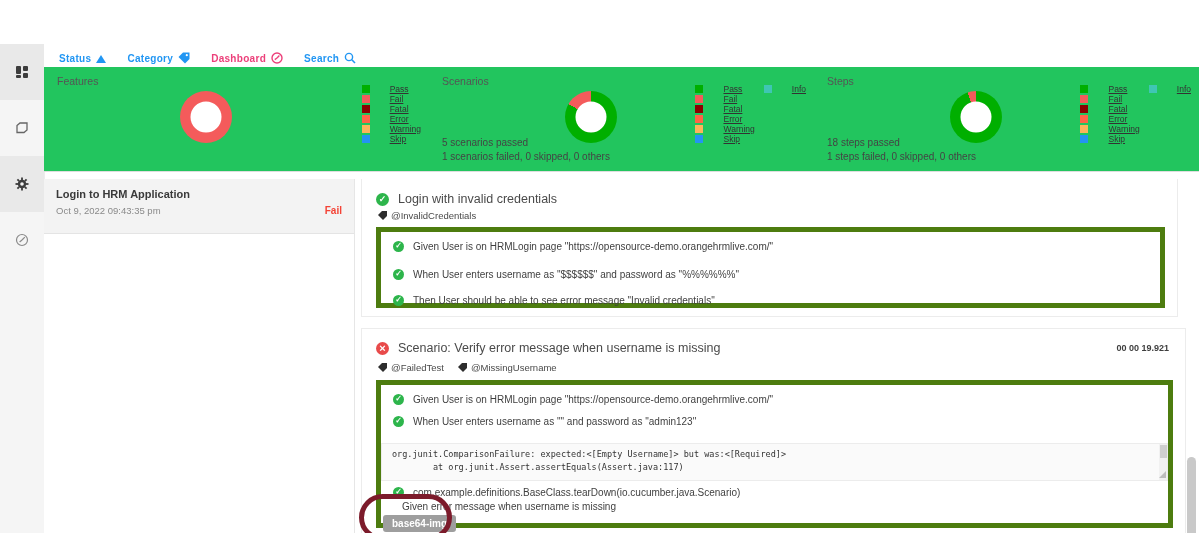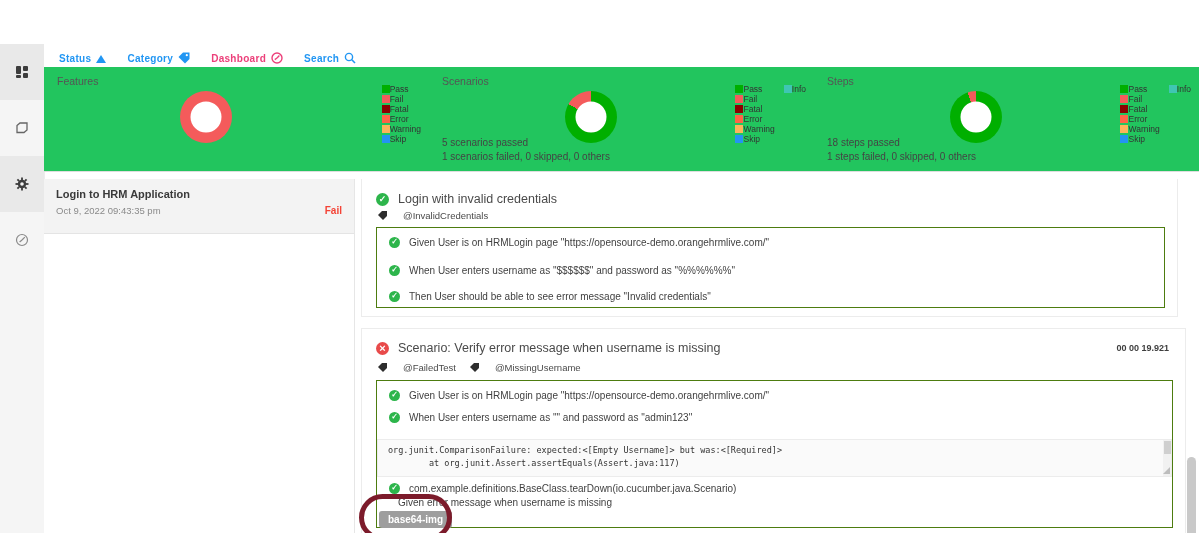--- a/index.html
+++ b/index.html
@@ -25,21 +25,21 @@
   .chart-sec{position:relative;flex:1;}
   .chart-title{position:absolute;left:13px;top:8px;font-size:10.5px;color:#555;}
   .donut{position:absolute;left:42%;top:50px;transform:translate(-50%,-50%);width:52px;height:52px;border-radius:50%;cursor:pointer;}
   .donut::after{content:"";position:absolute;left:50%;top:50%;transform:translate(-50%,-50%);
     width:31px;height:31px;background:#fff;border-radius:50%;}
   .dn-features{background:#f45b5b;}
   .dn-scenarios{background:conic-gradient(#00af00 0 300deg,#f45b5b 300deg 360deg);}
   .dn-steps{background:conic-gradient(#00af00 0 341deg,#f45b5b 341deg 360deg);}
   .legend{position:absolute;right:8px;top:17px;display:flex;gap:9px;align-items:flex-start;}
   .lg-col{display:flex;flex-direction:column;gap:1px;}
-  .lg-item{display:flex;align-items:center;gap:0;font-size:8.5px;color:#333;height:9px;cursor:pointer;}
+  .lg-item{display:flex;align-items:center;gap:20px;font-size:8.5px;color:#333;height:9px;cursor:pointer;text-decoration:underline;}
   .lg-sw{width:8px;height:8px;flex:none;}
   .sw0{background:#00af00;}.sw1{background:#f45b5b;}.sw2{background:#8b0000;}
   .sw3{background:#ff6347;}.sw4{background:#fdb45c;}.sw5{background:#2494f2;}.sw6{background:#3fc6b3;}
   .stats{position:absolute;left:13px;bottom:7px;font-size:10px;color:#444;line-height:14px;}
 
   
   .left-panel{position:absolute;left:44px;top:135px;width:311px;height:398px;background:#fff;border-right:1px solid #e6e6e6;box-sizing:border-box;}
   .test-item{height:55px;background:#f3f3f3;border-bottom:1px solid #e4e4e4;padding:9px 12px;box-sizing:border-box;cursor:pointer;}
   .ti-title{font-size:11px;font-weight:bold;color:#3a3a3a;}
   .ti-row{display:flex;justify-content:space-between;align-items:center;margin-top:5px;}
@@ -57,22 +57,22 @@
   .c-title{font-size:12.5px;color:#4a4a4a;white-space:nowrap;}
   .status-ico{width:13px;height:13px;border-radius:50%;flex:none;display:flex;align-items:center;justify-content:center;color:#fff;font-size:9px;font-weight:bold;line-height:1;}
   .ico-pass{background:#2db54b;}
   .ico-fail{background:#e84a4a;}
   .ico-pass::before{content:"✓";}
   .ico-fail::before{content:"×";font-size:11px;}
   .duration{position:absolute;right:16px;top:14px;font-size:9px;font-weight:bold;color:#3e3e3e;}
   .tag-row{position:absolute;left:16px;height:12px;display:flex;gap:14px;align-items:center;}
   .card1 .tag-row{top:38px;}
   .card2 .tag-row{top:32px;}
-  .tag{display:flex;align-items:center;gap:16px;font-size:9.5px;color:#4a4a4a;}
-  .steps-box{position:absolute;left:14px;right:12px;border:1px solid #4d7c0f;}
+  .tag{display:flex;align-items:center;gap:4px;font-size:9.5px;color:#4a4a4a;}
+  .steps-box{position:absolute;left:14px;right:12px;border:5px solid #4d7c0f;}
   .sb1{top:56px;bottom:8px;}
   .sb2{top:51px;bottom:7px;}
   .step{position:absolute;left:12px;right:12px;height:16px;display:flex;align-items:center;gap:9px;font-size:10px;color:#3f3f3f;white-space:nowrap;}
   .step .status-ico{width:11px;height:11px;font-size:8px;}
   .sb1 .s0{top:6px;}.sb1 .s1{top:34px;}.sb1 .s2{top:60px;}
   .sb2 .s0{top:6px;}.sb2 .s1{top:28px;}.sb2 .s2{top:48px;}
   .code-block{position:absolute;left:0;right:0;top:58px;height:38px;margin:0;background:#fafafa;border:1px solid #ececec;
     box-sizing:border-box;font-family:"DejaVu Sans Mono",monospace;font-size:8.5px;line-height:13px;color:#333;
     padding:4px 10px;white-space:pre;overflow:hidden;}
   .cb-scroll{position:absolute;right:1px;top:59px;width:8px;height:36px;background:#f1f1f1;}

